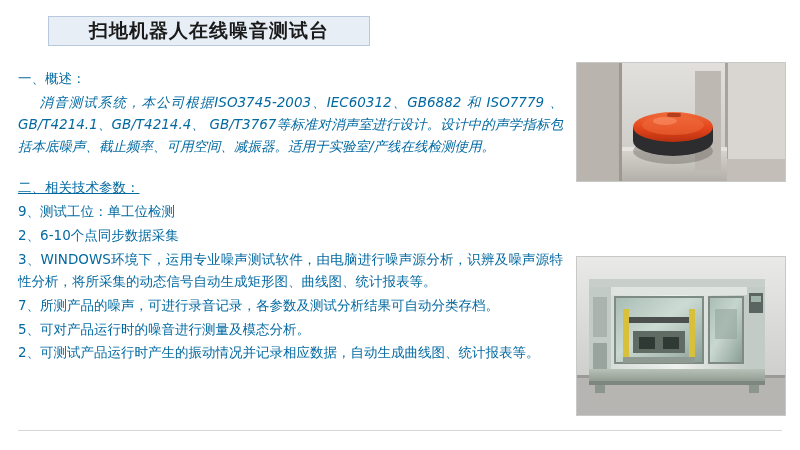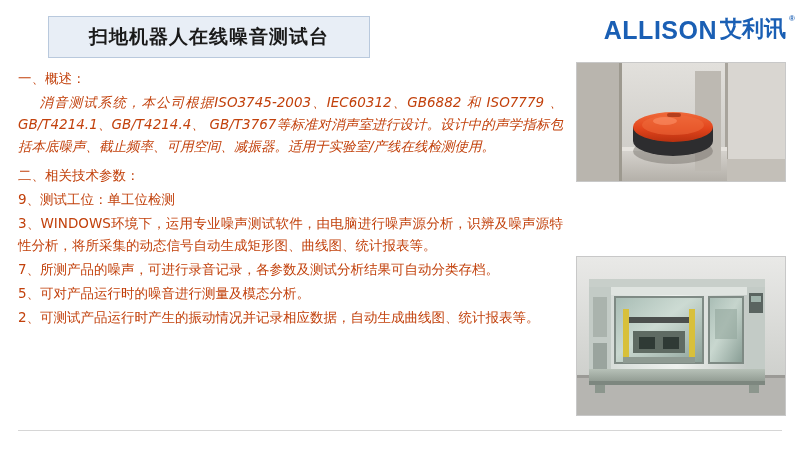--- a/index.html
+++ b/index.html
@@ -20,21 +20,21 @@
     height: 450px;
     background: #ffffff;
   }
 
   
   #title-banner {
     position: absolute;
     left: 48px;
     top: 16px;
     width: 322px;
-    height: 42px;
+    height: 30px;
     background: #e8eef6;
     border: 1px solid #b9c9dd;
     display: flex;
     align-items: center;
     justify-content: center;
     box-sizing: border-box;
   }
   #title-text {
     font-family: "DejaVu Sans", "Liberation Sans", sans-serif;
     font-size: 19px;
@@ -79,33 +79,34 @@
   }
 
   
   #body-text {
     position: absolute;
     left: 18px;
     top: 68px;
     width: 545px;
     font-family: "DejaVu Sans", "Liberation Sans", sans-serif;
     font-size: 13.5px;
-    color: #c2410c;
+    color: #0369a1;
     line-height: 1.62;
   }
   .para {
     margin: 0 0 2px 0;
     text-align: justify;
   }
   .para.indent {
     text-indent: 1.6em;
     font-style: italic;
   }
   .para.gap-top {
-    margin-top: 8px;
+    margin-top: 20px;
+    text-decoration: underline;
   }
 
   
   .photo {
     position: absolute;
     border: 1px solid #c8c8c8;
     box-sizing: border-box;
     overflow: hidden;
   }
   #photo-robot {
@@ -135,33 +136,27 @@
 </style>
 </head>
 <body>
 
 <div id="page">
 
   <div id="title-banner">
     <span id="title-text">扫地机器人在线噪音测试台</span>
   </div>
 
-  <div id="brand">
-    <span id="brand-en">ALLISON</span>
-    <span id="brand-cn">
-      <span>艾利讯</span>
-      <span id="brand-tm">®</span>
-    </span>
-  </div>
 
   <div id="body-text">
     <p class="para">一、概述：</p>
     <p class="para indent">消音测试系统，本公司根据ISO3745-2003、IEC60312、GB6882 和 ISO7779 、GB/T4214.1、GB/T4214.4、 GB/T3767等标准对消声室进行设计。设计中的声学指标包括本底噪声、截止频率、可用空间、减振器。适用于实验室/产线在线检测使用。</p>
     <p class="para gap-top">二、相关技术参数：</p>
     <p class="para">9、测试工位：单工位检测</p>
+    <p class="para">2、6-10个点同步数据采集</p>
     <p class="para">3、WINDOWS环境下，运用专业噪声测试软件，由电脑进行噪声源分析，识辨及噪声源特性分析，将所采集的动态信号自动生成矩形图、曲线图、统计报表等。</p>
     <p class="para">7、所测产品的噪声，可进行录音记录，各参数及测试分析结果可自动分类存档。</p>
     <p class="para">5、可对产品运行时的噪音进行测量及模态分析。</p>
     <p class="para">2、可测试产品运行时产生的振动情况并记录相应数据，自动生成曲线图、统计报表等。</p>
   </div>
 
   <div class="photo" id="photo-robot">
     <svg width="208" height="118" viewBox="0 0 208 118" preserveAspectRatio="none">
       <defs>
         <linearGradient id="wallGrad" x1="0" y1="0" x2="0" y2="1">

